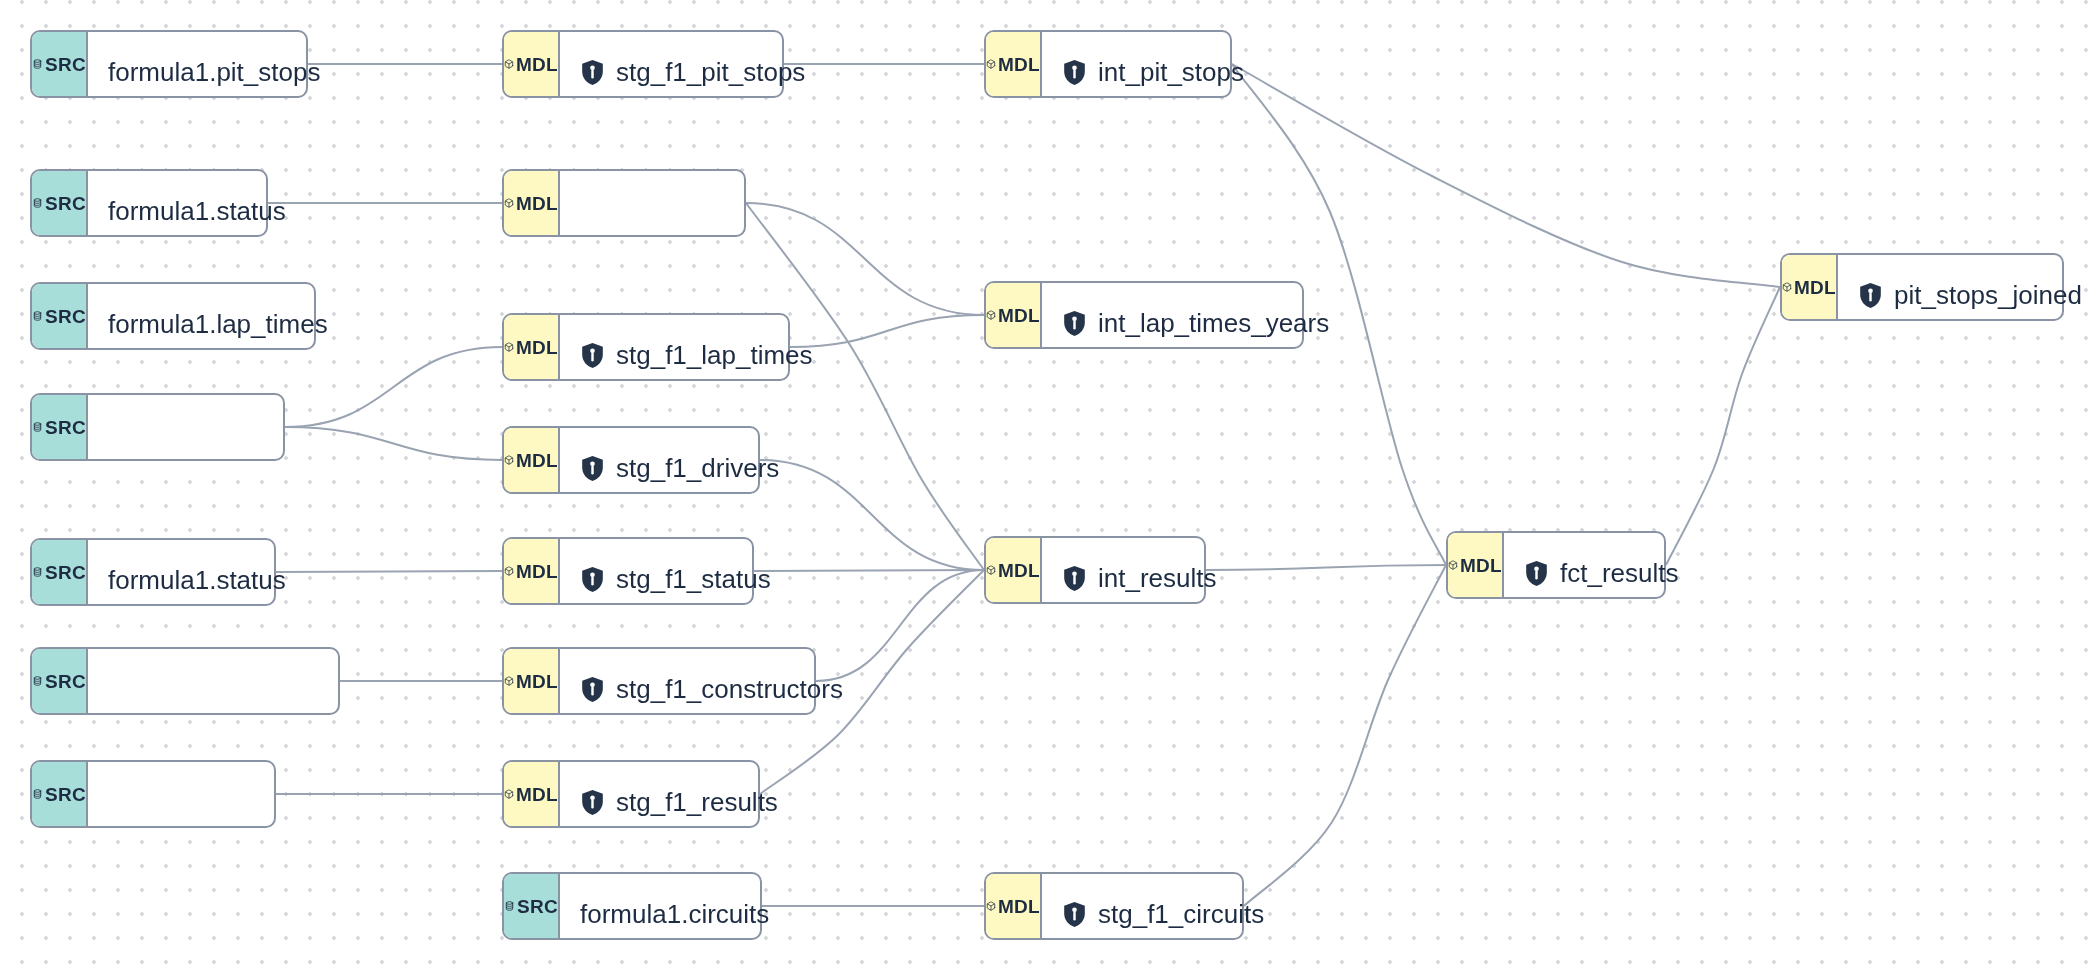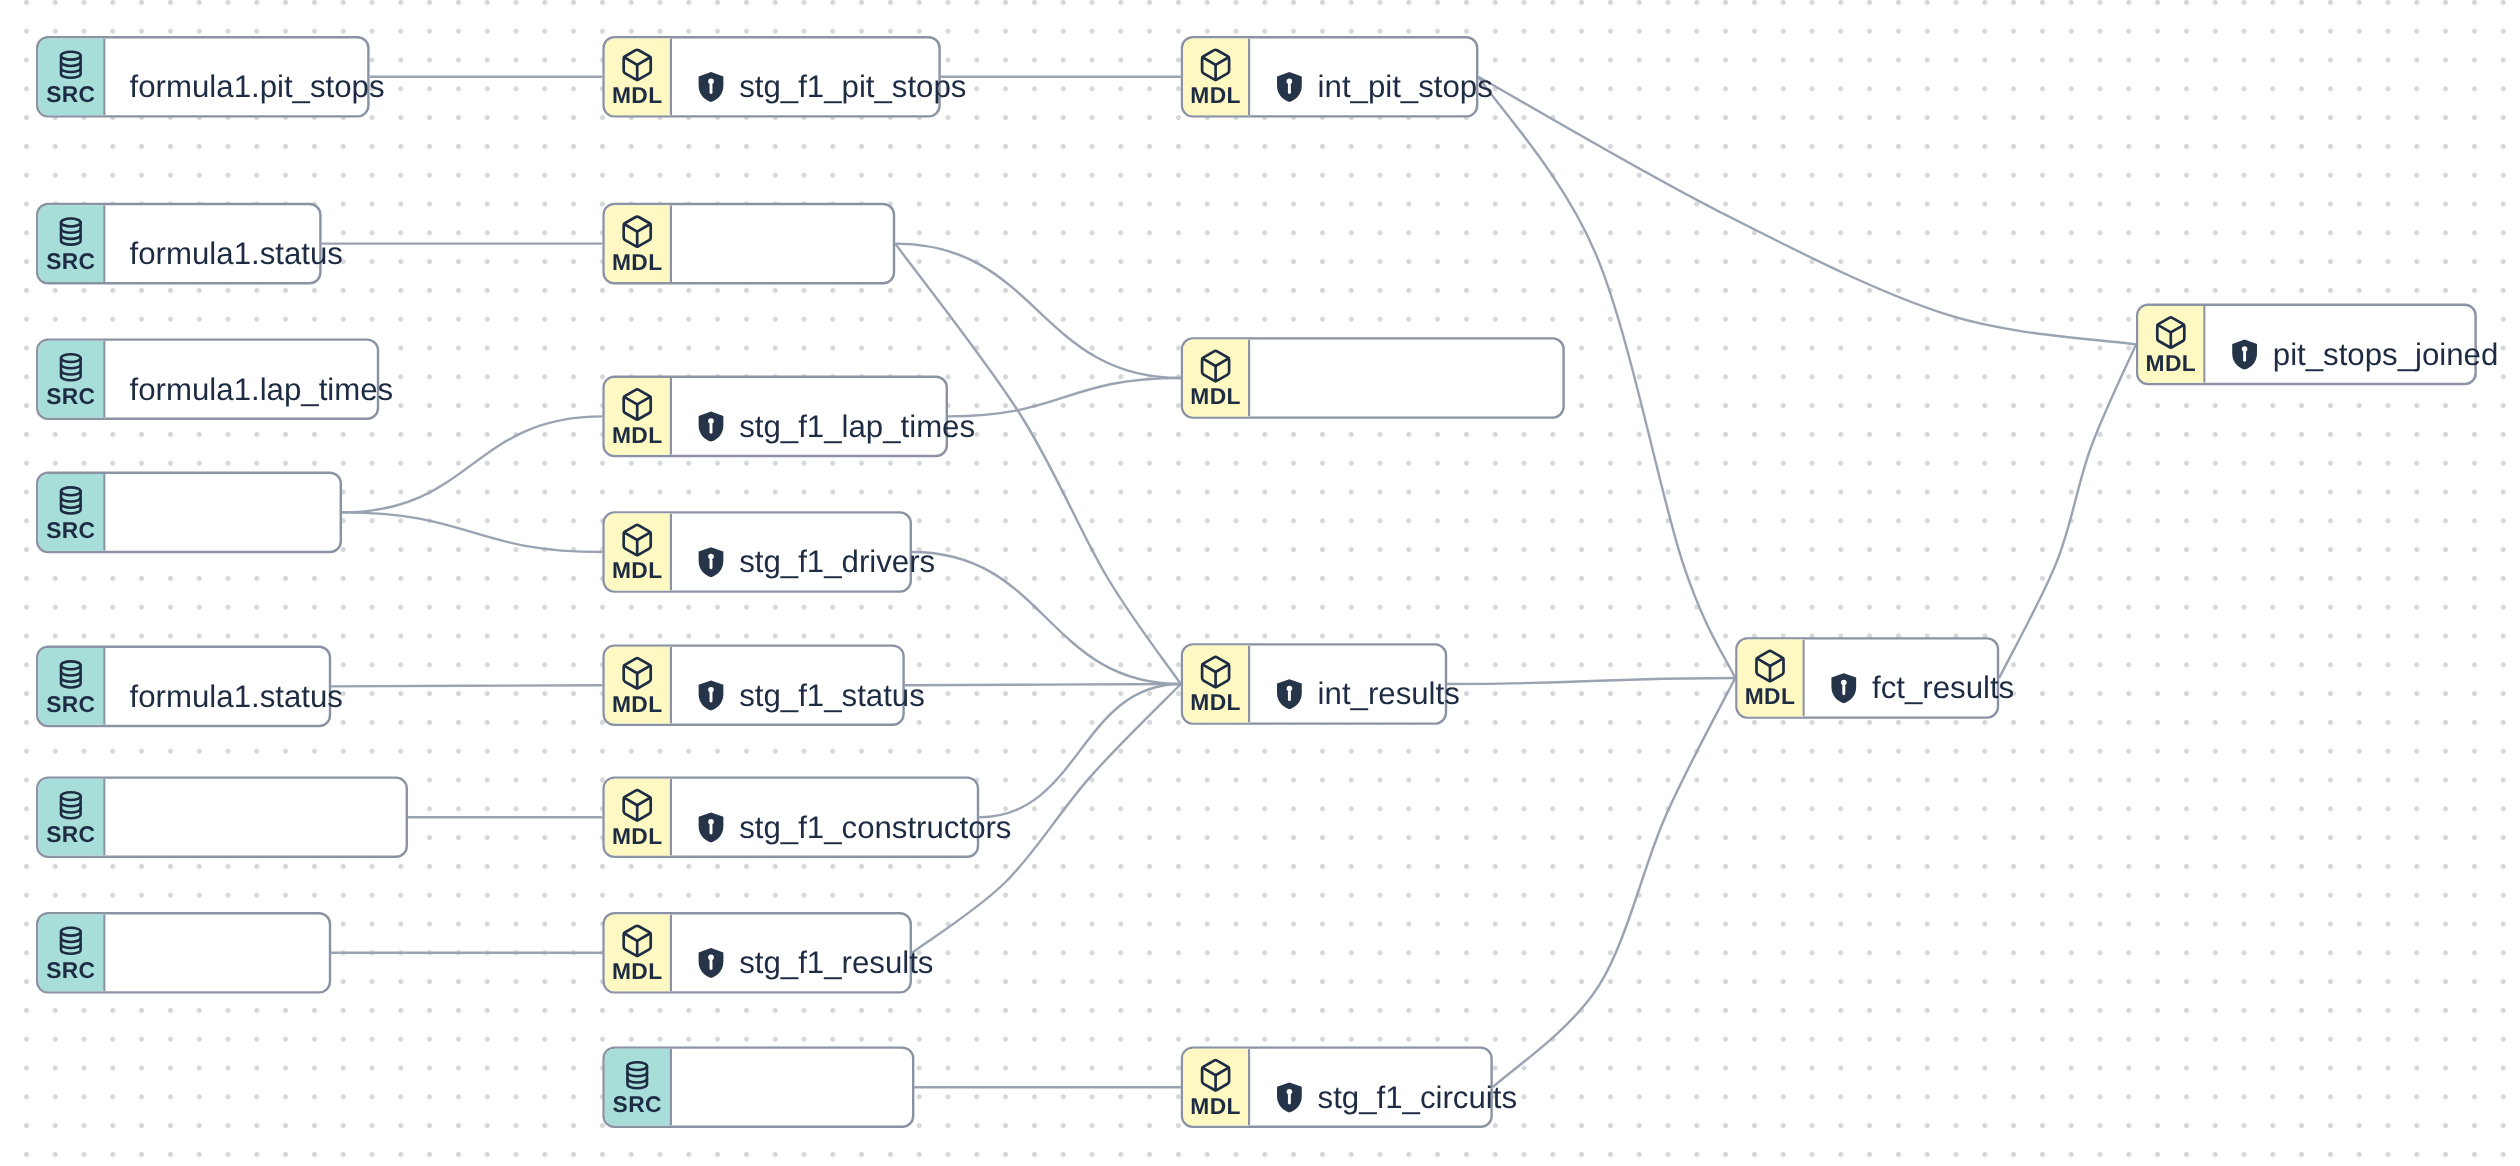--- a/index.html
+++ b/index.html
@@ -10,21 +10,21 @@
     background-size:24px 24px;background-position:10px 14px;
     font-family:"Liberation Sans",sans-serif;
   }
   svg.edges{position:absolute;left:0;top:0;width:2100px;height:972px;}
   svg.edges path{fill:none;stroke:#9aa3b2;stroke-width:2px;}
   .node{
     position:absolute;display:flex;height:68px;box-sizing:border-box;
     background:#ffffff;border:2px solid #8a93a4;border-radius:10px;
   }
   .badge{
-    flex:0 0 54px;width:54px;display:flex;flex-direction:column;
+    flex:0 0 54px;width:54px;display:flex;flex-direction:row;
     align-items:center;justify-content:center;gap:2px;
     border-right:2px solid #8a93a4;border-radius:8px 0 0 8px;
   }
   .badge.src{background:#a8ded9;}
   .badge.mdl{background:#fef9c3;}
   .badge .tag{font-size:19px;font-weight:700;color:#1d2c42;line-height:1;letter-spacing:.3px;}
   .nbody{
     display:flex;align-items:center;gap:11px;padding:17px 18px 0 20px;
     font-size:26px;color:#1d2c42;white-space:nowrap;
   }
@@ -150,20 +150,23 @@
       <div class="node" style="left: 502px; top: 872px; width: 260px;">
         <div class="badge src">
           <svg class="bicon" width="28" height="28" viewBox="0 0 24 24" fill="none" stroke="#1d2c42" stroke-width="1.8" stroke-linecap="round" stroke-linejoin="round">
             <ellipse cx="12" cy="5.5" rx="7" ry="2.8"></ellipse>
             <path d="M19 5.5v13c0 1.55-3.13 2.8-7 2.8s-7-1.25-7-2.8v-13"></path>
             <path d="M19 10c0 1.55-3.13 2.8-7 2.8S5 11.55 5 10"></path>
             <path d="M19 14.4c0 1.55-3.13 2.8-7 2.8s-7-1.25-7-2.8"></path>
           </svg>
           <span class="tag">SRC</span>
         </div>
+        <div class="nbody">
+          <span>formula1.circuits</span>
+        </div>
       </div>
       <div class="node" style="left: 502px; top: 30px; width: 282px;">
         <div class="badge mdl">
           <svg class="bicon" width="30" height="30" viewBox="0 0 24 24" fill="none" stroke="#1d2c42" stroke-width="1.8" stroke-linecap="round" stroke-linejoin="round">
             <path d="M21 16V8a2 2 0 0 0-1-1.73l-7-4a2 2 0 0 0-2 0l-7 4A2 2 0 0 0 3 8v8a2 2 0 0 0 1 1.73l7 4a2 2 0 0 0 2 0l7-4A2 2 0 0 0 21 16z"></path>
             <polyline points="3.27 6.96 12 12.01 20.73 6.96"></polyline>
             <line x1="12" y1="22.08" x2="12" y2="12"></line>
           </svg>
           <span class="tag">MDL</span>
         </div>
@@ -313,20 +316,28 @@
         </div>
       </div>
       <div class="node" style="left: 984px; top: 281px; width: 320px;">
         <div class="badge mdl">
           <svg class="bicon" width="30" height="30" viewBox="0 0 24 24" fill="none" stroke="#1d2c42" stroke-width="1.8" stroke-linecap="round" stroke-linejoin="round">
             <path d="M21 16V8a2 2 0 0 0-1-1.73l-7-4a2 2 0 0 0-2 0l-7 4A2 2 0 0 0 3 8v8a2 2 0 0 0 1 1.73l7 4a2 2 0 0 0 2 0l7-4A2 2 0 0 0 21 16z"></path>
             <polyline points="3.27 6.96 12 12.01 20.73 6.96"></polyline>
             <line x1="12" y1="22.08" x2="12" y2="12"></line>
           </svg>
           <span class="tag">MDL</span>
+        </div>
+        <div class="nbody">
+          <svg class="bicon" width="25" height="27" viewBox="0 0 20 22">
+            <path d="M10 0.8 L18.4 3.8 V10 C18.4 15.6 14.9 19.6 10 21.2 C5.1 19.6 1.6 15.6 1.6 10 V3.8 Z" fill="#253449"></path>
+            <circle cx="10" cy="7.2" r="1.9" fill="#ffffff"></circle>
+            <rect x="9" y="8.6" width="2" height="7.2" rx="1" fill="#ffffff"></rect>
+          </svg>
+          <span>int_lap_times_years</span>
         </div>
       </div>
       <div class="node" style="left: 984px; top: 536px; width: 222px;">
         <div class="badge mdl">
           <svg class="bicon" width="30" height="30" viewBox="0 0 24 24" fill="none" stroke="#1d2c42" stroke-width="1.8" stroke-linecap="round" stroke-linejoin="round">
             <path d="M21 16V8a2 2 0 0 0-1-1.73l-7-4a2 2 0 0 0-2 0l-7 4A2 2 0 0 0 3 8v8a2 2 0 0 0 1 1.73l7 4a2 2 0 0 0 2 0l7-4A2 2 0 0 0 21 16z"></path>
             <polyline points="3.27 6.96 12 12.01 20.73 6.96"></polyline>
             <line x1="12" y1="22.08" x2="12" y2="12"></line>
           </svg>
           <span class="tag">MDL</span>

